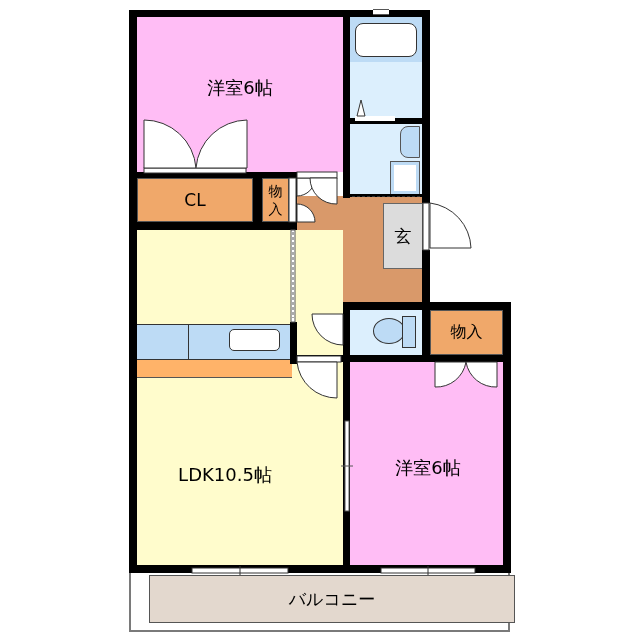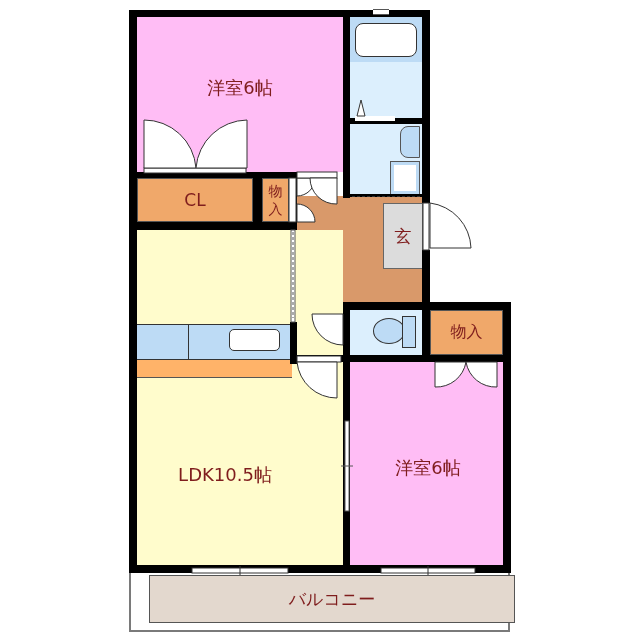--- a/index.html
+++ b/index.html
@@ -1,19 +1,19 @@
 <!DOCTYPE html>
 <html><head>
 <meta charset="utf-8">
 <style>
   html,body{margin:0;padding:0;background:#ffffff;}
   body{width:640px;height:640px;position:relative;overflow:hidden;font-family:"DejaVu Sans",sans-serif;}
   .abs{position:absolute;box-sizing:border-box;}
   .wall{background:#000;}
-  .label{position:absolute;display:flex;align-items:center;justify-content:center;color:#7f1d1d;white-space:nowrap;}
+  .label{position:absolute;display:flex;align-items:center;justify-content:center;color:#000000;white-space:nowrap;}
   svg{position:absolute;left:0;top:0;}
 </style>
 </head>
 <body>
 
 <div class="abs" style="left:129px;top:572px;width:381px;height:60px;border:2px solid #7a7a7a;border-top:none;background:#fff;"></div>
 <div class="abs" style="left:137px;top:575px;width:366px;height:48px;background:#e3d8ce;border:1px solid #555;margin-left:12px;">
   <div class="label" style="left:0;top:0;right:0;bottom:0;font-size:17px;">バルコニー</div>
 </div>
 

